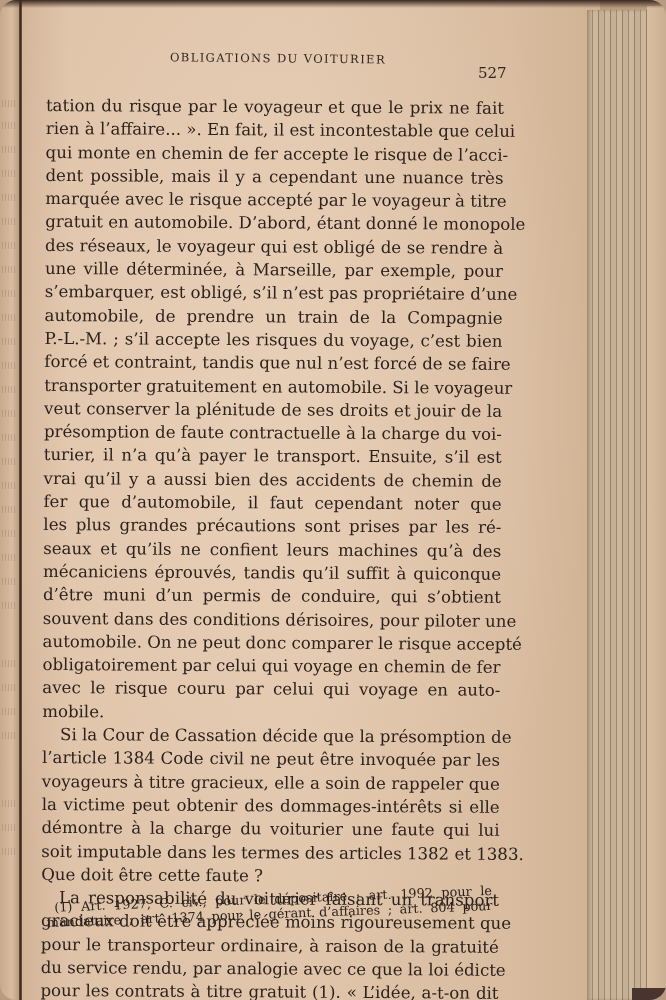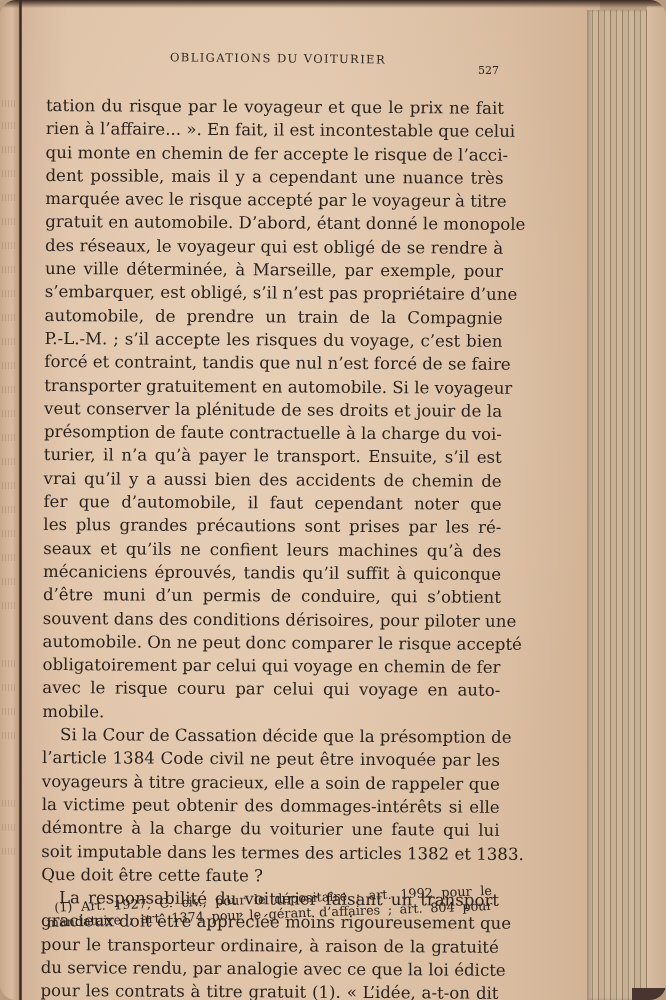--- a/index.html
+++ b/index.html
@@ -51,21 +51,21 @@
       position: absolute; left: 632px; top: 988px; width: 34px; height: 12px;
       background: #4a3430;
     }
     .header {
       position: absolute; left: 170px; top: 52px; width: 340px;
       font-size: 11.5px; letter-spacing: 1.4px; color: #2e2520;
       font-variant: small-caps; transform: rotate(0.6deg);
     }
     .pageno {
       position: absolute; left: 478px; top: 64px;
-      font-size: 11px; color: #2e2520;
+      font-size: 15px; color: #2e2520;
     }
     .body-text {
       position: absolute; left: 46px; top: 94px; width: 458px;
       color: #2a211c; font-size: 16.6px; line-height: 23.3px;
       transform: rotate(0.35deg); transform-origin: top left;
     }
     .line {
       display: block; white-space: nowrap;
       text-align: justify; text-align-last: justify;
     }

